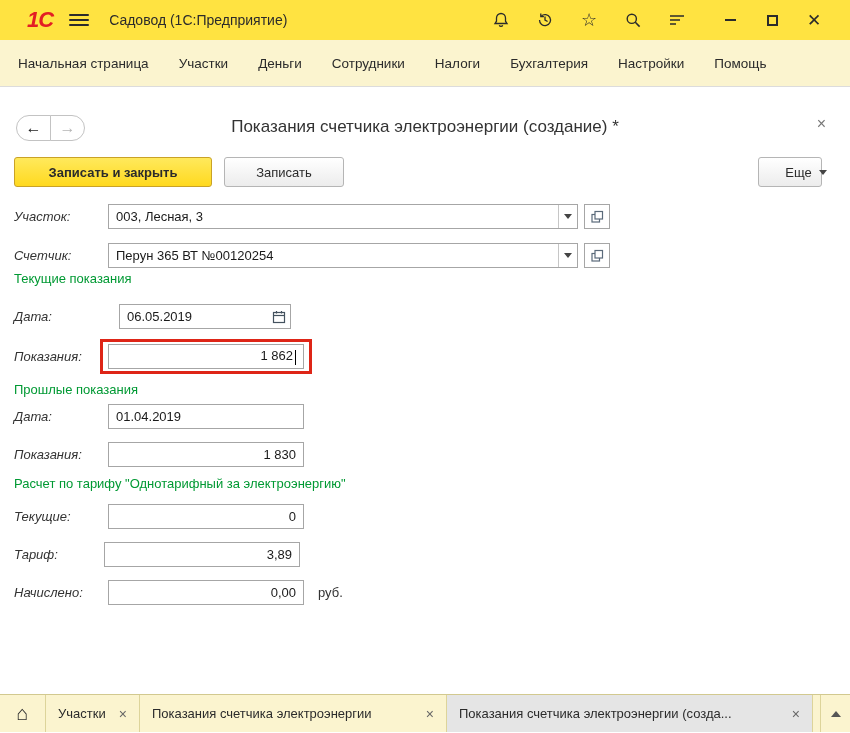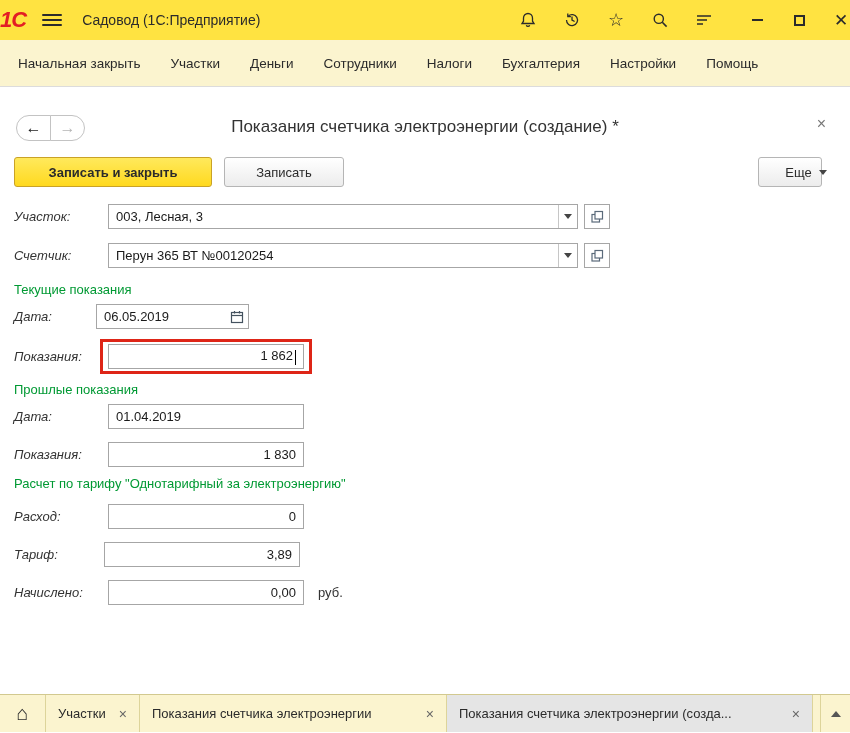--- a/index.html
+++ b/index.html
@@ -2,21 +2,21 @@
 <html><head>
 <meta charset="utf-8">
 <style>
   * { margin:0; padding:0; box-sizing:border-box; }
   html,body { width:850px; height:733px; overflow:hidden; }
   body { font-family:"Liberation Sans", sans-serif; background:#fff; font-size:13px; color:#333; }
 
   .window { width:850px; height:733px; position:relative; background:#fff; }
 
   
-  .titlebar { height:40px; background:#ffe341; display:flex; align-items:center; padding:0 0; }
+  .titlebar { height:40px; background:#ffe341; display:flex; align-items:center; padding:0 27px; }
   .logo { color:#e31e24; font-weight:bold; font-size:22px; font-style:italic; margin-right:16px; letter-spacing:-1px; }
   .burger { width:20px; display:flex; flex-direction:column; gap:3px; margin-right:20px; cursor:pointer; }
   .burger i { display:block; height:2px; background:#2b2b2b; border-radius:1px; }
   .tb-title { font-size:14px; color:#2b2b2b; }
   .tb-icons { margin-left:auto; display:flex; align-items:center; gap:24px; }
   .tb-icon { width:20px; height:20px; display:flex; align-items:center; justify-content:center; cursor:pointer; color:#2b2b2b; font-size:18px; }
   .win-controls { display:flex; align-items:center; gap:24px; margin-left:34px; }
   .win-btn { width:18px; height:18px; display:flex; align-items:center; justify-content:center; cursor:pointer; color:#2b2b2b; }
   .min-glyph { width:11px; height:0; border-bottom:2px solid #2b2b2b; display:inline-block; }
   .max-glyph { width:11px; height:11px; border:2px solid #2b2b2b; display:inline-block; }
@@ -117,21 +117,21 @@
           <span class="min-glyph"></span>
         </span>
       <span class="win-btn">
           <span class="max-glyph"></span>
         </span>
       <span class="win-btn close-glyph">✕</span>
     </span>
   </div>
 
   <div class="menubar">
-    <span class="menu-item">Начальная закрыть</span>
+    <span class="menu-item">Начальная страница</span>
     <span class="menu-item">Участки</span>
     <span class="menu-item">Деньги</span>
     <span class="menu-item">Сотрудники</span>
     <span class="menu-item">Налоги</span>
     <span class="menu-item">Бухгалтерия</span>
     <span class="menu-item">Настройки</span>
     <span class="menu-item">Помощь</span>
   </div>
 
   <div class="content">
@@ -171,24 +171,24 @@
           <span class="tri-down"></span>
         </span>
     </div>
     <span class="side-btn" style="left:584px; top:156px">
       <svg width="14" height="14" viewBox="0 0 14 14">
           <rect x="2" y="4.5" width="7.5" height="7.5" fill="#fff" stroke="#5a6a7a" stroke-width="1.2"></rect>
           <rect x="5" y="1.5" width="7.5" height="7.5" fill="#fff" stroke="#5a6a7a" stroke-width="1.2"></rect>
         </svg>
     </span>
 
-    <div class="section-hdr" style="top:195px">Текущие показания</div>
+    <div class="section-hdr" style="top:184px">Текущие показания</div>
 
     <div class="field-label" style="top:217px">Дата:</div>
-    <div class="field" style="left:96px; top:217px; width:153px">
+    <div class="field" style="left:119px; top:217px; width:172px">
       <span class="text">06.05.2019</span>
       <span class="cal-btn">
         <svg width="14" height="14" viewBox="0 0 14 14">
             <rect x="1.5" y="2.5" width="11" height="10" fill="none" stroke="#44525f" stroke-width="1.2"></rect>
             <path d="M1.5 5.5 h11" stroke="#44525f" stroke-width="1.2"></path>
             <path d="M4.5 1 v2.6 M9.5 1 v2.6" stroke="#44525f" stroke-width="1.2"></path>
           </svg>
       </span>
     </div>
 
@@ -207,21 +207,21 @@
       <span class="text">01.04.2019</span>
     </div>
 
     <div class="field-label" style="top:355px">Показания:</div>
     <div class="field" style="left:108px; top:355px; width:196px">
       <span class="text num">1 830</span>
     </div>
 
     <div class="section-hdr" style="top:389px">Расчет по тарифу "Однотарифный за электроэнергию"</div>
 
-    <div class="field-label" style="top:417px">Расход:</div>
+    <div class="field-label" style="top:417px">Текущие:</div>
     <div class="field" style="left:108px; top:417px; width:196px">
       <span class="text num">0</span>
     </div>
 
     <div class="field-label" style="top:455px">Тариф:</div>
     <div class="field" style="left:104px; top:455px; width:196px">
       <span class="text num">3,89</span>
     </div>
 
     <div class="field-label" style="top:493px">Начислено:</div>

